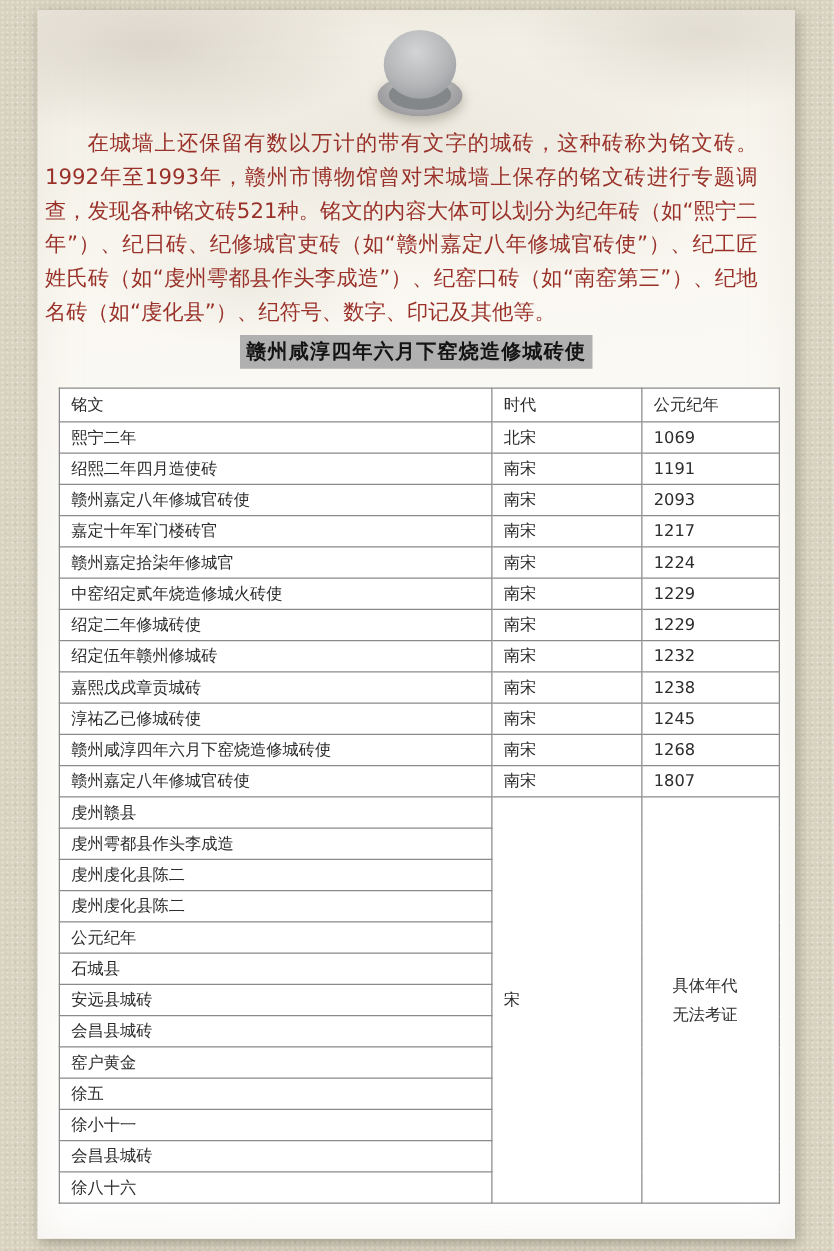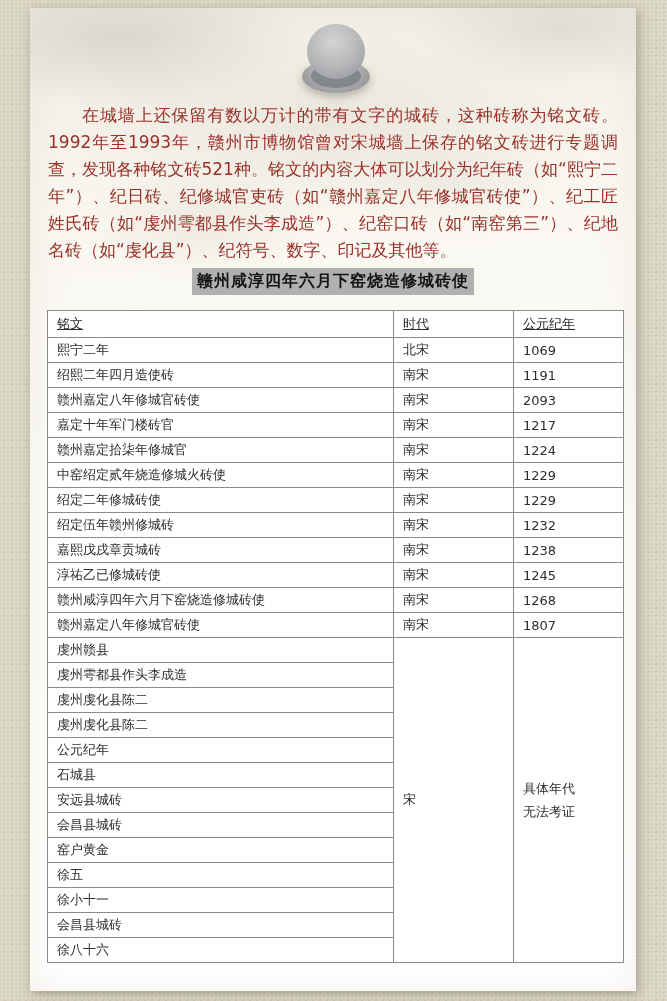--- a/index.html
+++ b/index.html
@@ -41,21 +41,21 @@
     border-radius: 50%;
     background: #83878a;
   }
   .teacup .cup-body {
     position: absolute; left: 5px; top: 0; width: 58px; height: 55px;
     border-radius: 50%;
     background: radial-gradient(circle at 45% 32%, #d2d4d6, #b3b5b7 55%, #93959a 92%);
   }
   .intro {
     position: absolute; left: 0; top: 94px;
-    margin: 0; padding: 0 18px;
+    margin: 0; padding: 0 6px;
     width: 570px;
     font-size: 17px; line-height: 27px;
     text-align: justify;
     text-indent: 2em;
     color: #993129;
   }
   .title-row { position: absolute; top: 260px; left: 0; width: 100%; text-align: center; }
   .table-title {
     display: inline-block;
     background: #b0b0b0;
@@ -77,24 +77,24 @@
   table.bricks th, table.bricks td {
     border: 1px solid #8a8a8a;
     height: 24px;
     padding: 0 4px 0 9px;
     text-align: left;
     vertical-align: middle;
     font-weight: normal;
     overflow: hidden;
     white-space: nowrap;
   }
-  table.bricks th { height: 26px; text-decoration: underline; }
+  table.bricks th { height: 26px; }
   td.era-merged { vertical-align: middle; }
   td.year-merged { vertical-align: middle; }
-  td.year-merged .line { margin: 5px 0; }
+  td.year-merged .line { margin: 5px 15px; }
 </style>
 </head>
 <body>
 
 <div class="paper">
 
   <div class="teacup">
     <div class="saucer"></div>
     <div class="cup-hollow"></div>
     <div class="cup-body"></div>

